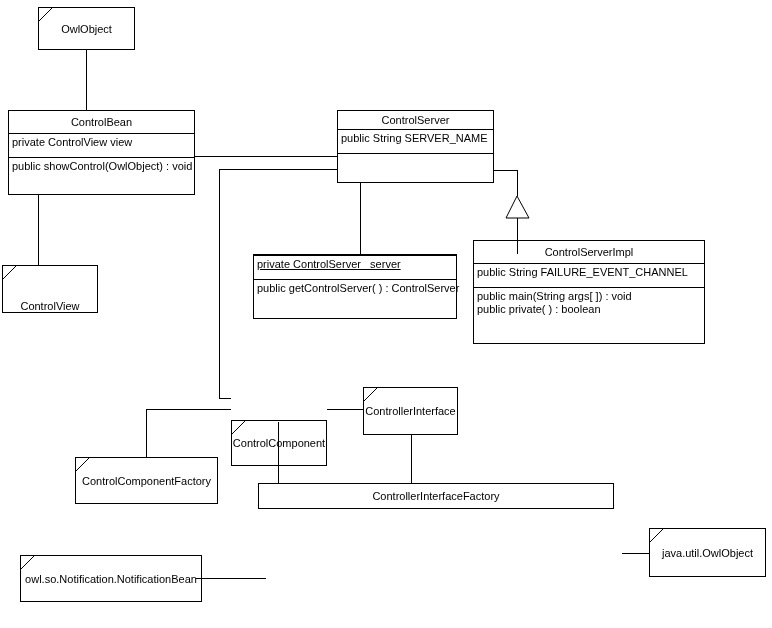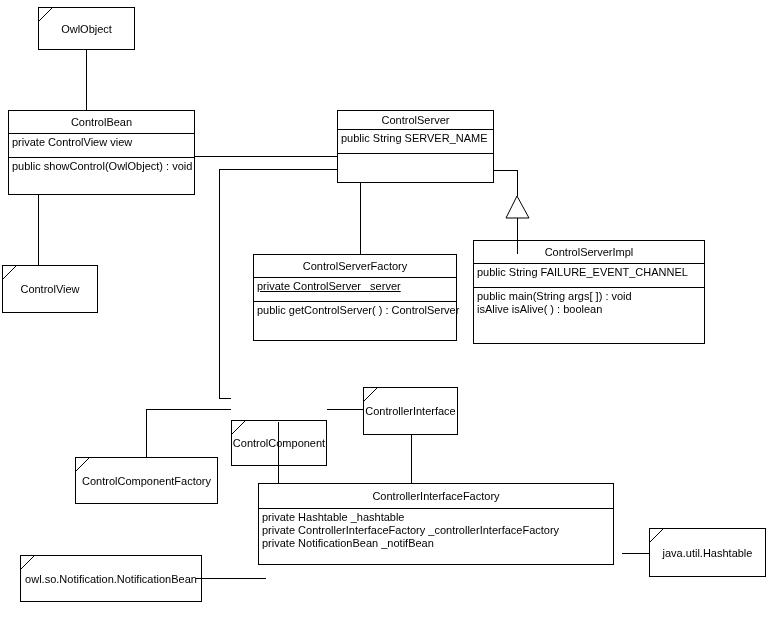--- a/index.html
+++ b/index.html
@@ -25,21 +25,21 @@
 
 <div class="canvas">
 
   <div class="note" style="left:38px;top:7px;width:97px;height:43px;">
     <svg class="fold" width="15" height="15">
         <line x1="0" y1="13" x2="13" y2="0"></line>
       </svg>
     <span>OwlObject</span>
   </div>
 
-  <div class="note" style="left:2px;top:265px;width:96px;height:48px;">
+  <div class="note" style="left:2px;top:265px;width:96px;height:48px;align-items:flex-end;">
     <svg class="fold" width="15" height="15">
         <line x1="0" y1="13" x2="13" y2="0"></line>
       </svg>
     <span>ControlView</span>
   </div>
 
   <div class="note" style="left:231px;top:376px;width:96px;height:46px;margin-top:44px;">
     <svg class="fold" width="15" height="15">
         <line x1="0" y1="13" x2="13" y2="0"></line>
       </svg>
@@ -64,21 +64,21 @@
     <svg class="fold" width="15" height="15">
         <line x1="0" y1="13" x2="13" y2="0"></line>
       </svg>
     <span>owl.so.Notification.NotificationBean</span>
   </div>
 
   <div class="note" style="left:649px;top:528px;width:117px;height:49px;">
     <svg class="fold" width="15" height="15">
         <line x1="0" y1="13" x2="13" y2="0"></line>
       </svg>
-    <span>java.util.Hashtable</span>
+    <span>java.util.OwlObject</span>
   </div>
 
   <div class="cls" style="left:337px;top:110px;width:157px;">
     <div class="ttl" style="height:18px;line-height:18px;">ControlServer</div>
     <div class="sec" style="height:24px;">
       <div class="ln">public String SERVER_NAME</div>
     </div>
     <div class="sec" style="height:29px;"></div>
   </div>
 
@@ -92,41 +92,35 @@
     </div>
   </div>
 
   <div class="cls" style="left:473px;top:240px;width:232px;">
     <div class="ttl" style="height:22px;line-height:22px;">ControlServerImpl</div>
     <div class="sec" style="height:24px;">
       <div class="ln">public String FAILURE_EVENT_CHANNEL</div>
     </div>
     <div class="sec" style="height:56px;">
       <div class="ln">public main(String args[ ]) : void</div>
-      <div class="ln">isAlive isAlive( ) : boolean</div>
+      <div class="ln">public private( ) : boolean</div>
     </div>
   </div>
 
   <div class="cls" style="left:253px;top:254px;width:204px;">
-    <div class="ttl" style="height:22px;line-height:22px;">ControlServerFactory</div>
     <div class="sec" style="height:24px;text-decoration:underline;">
       <div class="ln">private ControlServer _server</div>
     </div>
     <div class="sec" style="height:39px;">
       <div class="ln">public getControlServer( ) : ControlServer</div>
     </div>
   </div>
 
   <div class="cls" style="left:258px;top:483px;width:356px;">
     <div class="ttl" style="height:24px;line-height:24px;">ControllerInterfaceFactory</div>
-    <div class="sec" style="height:56px;">
-      <div class="ln">private Hashtable _hashtable</div>
-      <div class="ln">private ControllerInterfaceFactory _controllerInterfaceFactory</div>
-      <div class="ln">private NotificationBean _notifBean</div>
-    </div>
   </div>
 
   <svg class="wires" width="772" height="628" viewBox="0 0 772 628">
     <path d="M86 50 L86 110"></path>
     <path d="M195 156 L337 156"></path>
     <path d="M337 169 L219 169 L219 398 L231 398"></path>
     <path d="M38 195 L38 265"></path>
     <path d="M360 183 L360 254"></path>
     <path d="M494 170 L517 170 L517 196"></path>
     <polygon points="517,196 506,218 529,218"></polygon>

